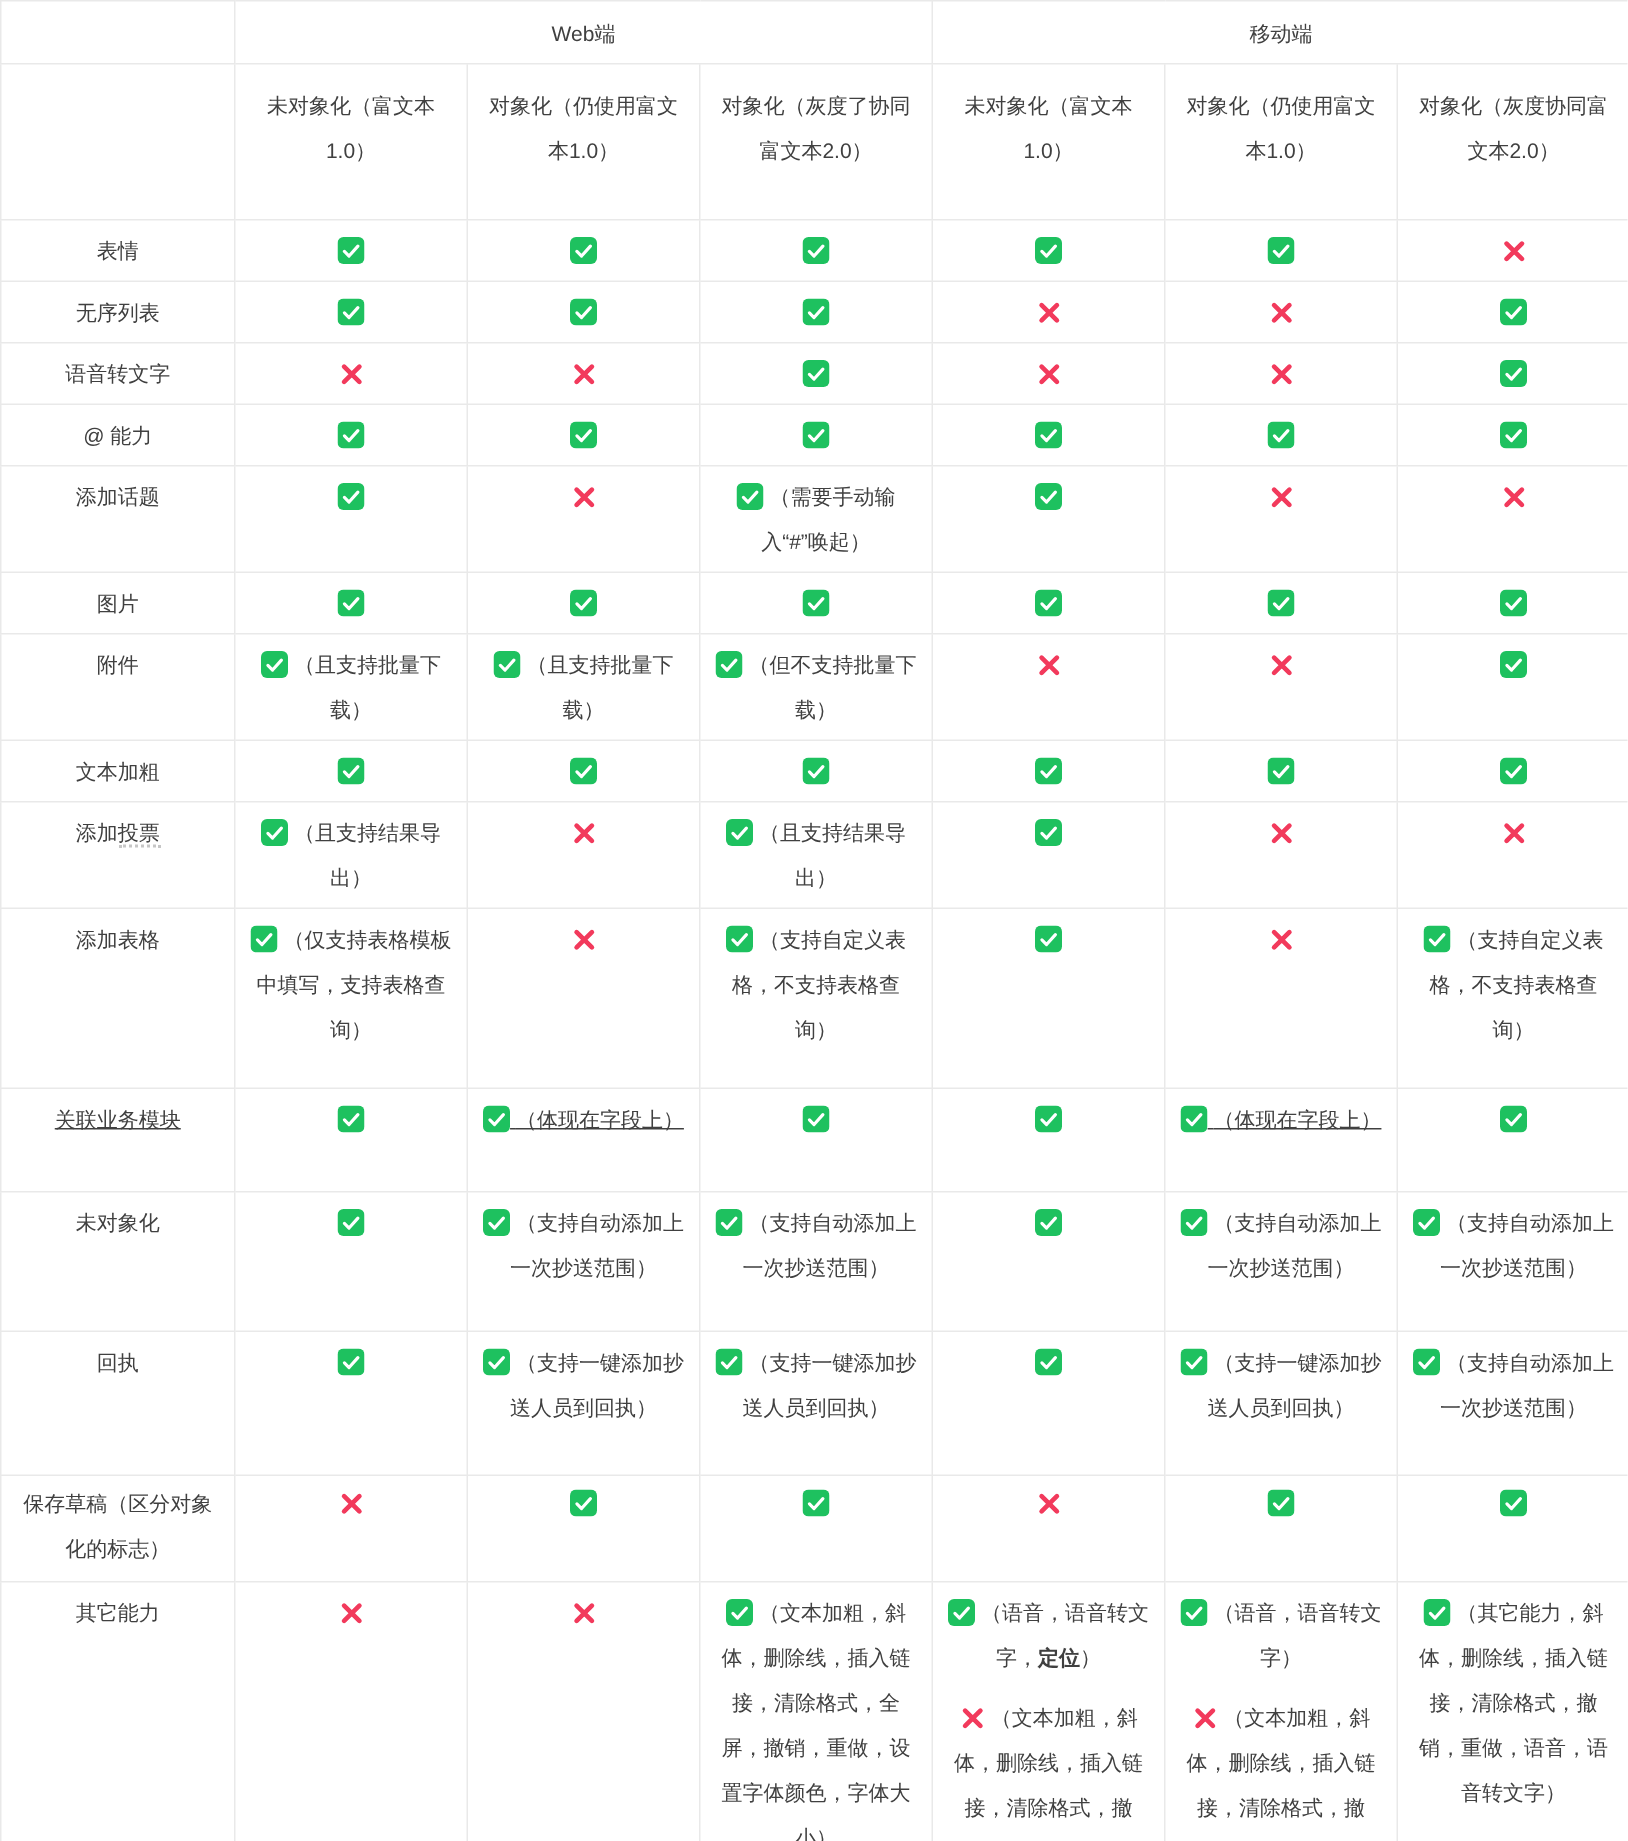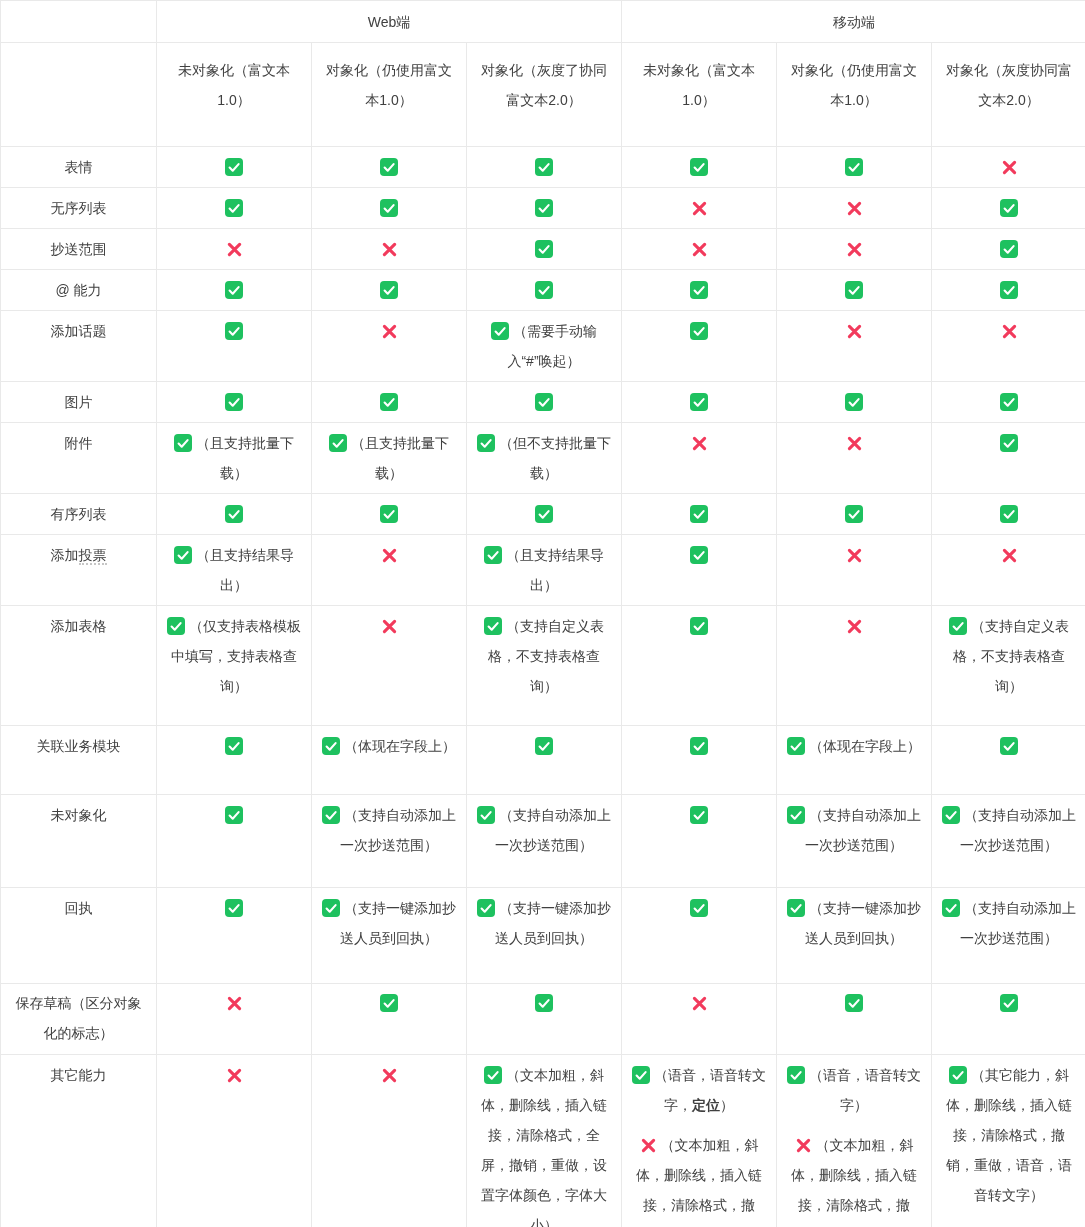--- a/index.html
+++ b/index.html
@@ -129,21 +129,21 @@
                 </svg></span></div>
           </td>
           <td>
             <div class="mark"><span class="icon"><svg width="18" height="18" viewBox="0 0 18 18">
                   <rect width="18" height="18" rx="4" fill="#1ec15f"></rect>
                   <path d="M4.6 9.6l3.1 3.1 5.9-6.6" stroke="#fff" stroke-width="2.1" fill="none" stroke-linecap="round" stroke-linejoin="round"></path>
                 </svg></span></div>
           </td>
         </tr>
         <tr style="height: 40px;">
-          <td class="label">抄送范围</td>
+          <td class="label">语音转文字</td>
           <td>
             <div class="mark"><span class="icon"><svg width="17" height="17" viewBox="0 0 17 17">
                   <path d="M3.4 3.4l10.2 10.2M13.6 3.4L3.4 13.6" stroke="#f23a5c" stroke-width="3.1" stroke-linecap="round" fill="none"></path>
                 </svg></span></div>
           </td>
           <td>
             <div class="mark"><span class="icon"><svg width="17" height="17" viewBox="0 0 17 17">
                   <path d="M3.4 3.4l10.2 10.2M13.6 3.4L3.4 13.6" stroke="#f23a5c" stroke-width="3.1" stroke-linecap="round" fill="none"></path>
                 </svg></span></div>
           </td>
@@ -315,21 +315,21 @@
                 </svg></span></div>
           </td>
           <td>
             <div class="mark"><span class="icon"><svg width="18" height="18" viewBox="0 0 18 18">
                   <rect width="18" height="18" rx="4" fill="#1ec15f"></rect>
                   <path d="M4.6 9.6l3.1 3.1 5.9-6.6" stroke="#fff" stroke-width="2.1" fill="none" stroke-linecap="round" stroke-linejoin="round"></path>
                 </svg></span></div>
           </td>
         </tr>
         <tr style="height: 40px;">
-          <td class="label">有序列表</td>
+          <td class="label">文本加粗</td>
           <td>
             <div class="mark"><span class="icon"><svg width="18" height="18" viewBox="0 0 18 18">
                   <rect width="18" height="18" rx="4" fill="#1ec15f"></rect>
                   <path d="M4.6 9.6l3.1 3.1 5.9-6.6" stroke="#fff" stroke-width="2.1" fill="none" stroke-linecap="round" stroke-linejoin="round"></path>
                 </svg></span></div>
           </td>
           <td>
             <div class="mark"><span class="icon"><svg width="18" height="18" viewBox="0 0 18 18">
                   <rect width="18" height="18" rx="4" fill="#1ec15f"></rect>
                   <path d="M4.6 9.6l3.1 3.1 5.9-6.6" stroke="#fff" stroke-width="2.1" fill="none" stroke-linecap="round" stroke-linejoin="round"></path>
@@ -426,21 +426,21 @@
                   <path d="M3.4 3.4l10.2 10.2M13.6 3.4L3.4 13.6" stroke="#f23a5c" stroke-width="3.1" stroke-linecap="round" fill="none"></path>
                 </svg></span></div>
           </td>
           <td>
             <div class="mark"><span class="icon"><svg width="18" height="18" viewBox="0 0 18 18">
                   <rect width="18" height="18" rx="4" fill="#1ec15f"></rect>
                   <path d="M4.6 9.6l3.1 3.1 5.9-6.6" stroke="#fff" stroke-width="2.1" fill="none" stroke-linecap="round" stroke-linejoin="round"></path>
                 </svg></span> <span class="note">（支持自定义表格，不支持表格查询）</span></div>
           </td>
         </tr>
-        <tr style="height: 69px;">
+        <tr style="height: 69px; text-decoration: underline;">
           <td class="label">关联业务模块</td>
           <td>
             <div class="mark"><span class="icon"><svg width="18" height="18" viewBox="0 0 18 18">
                   <rect width="18" height="18" rx="4" fill="#1ec15f"></rect>
                   <path d="M4.6 9.6l3.1 3.1 5.9-6.6" stroke="#fff" stroke-width="2.1" fill="none" stroke-linecap="round" stroke-linejoin="round"></path>
                 </svg></span></div>
           </td>
           <td>
             <div class="mark"><span class="icon"><svg width="18" height="18" viewBox="0 0 18 18">
                   <rect width="18" height="18" rx="4" fill="#1ec15f"></rect>

